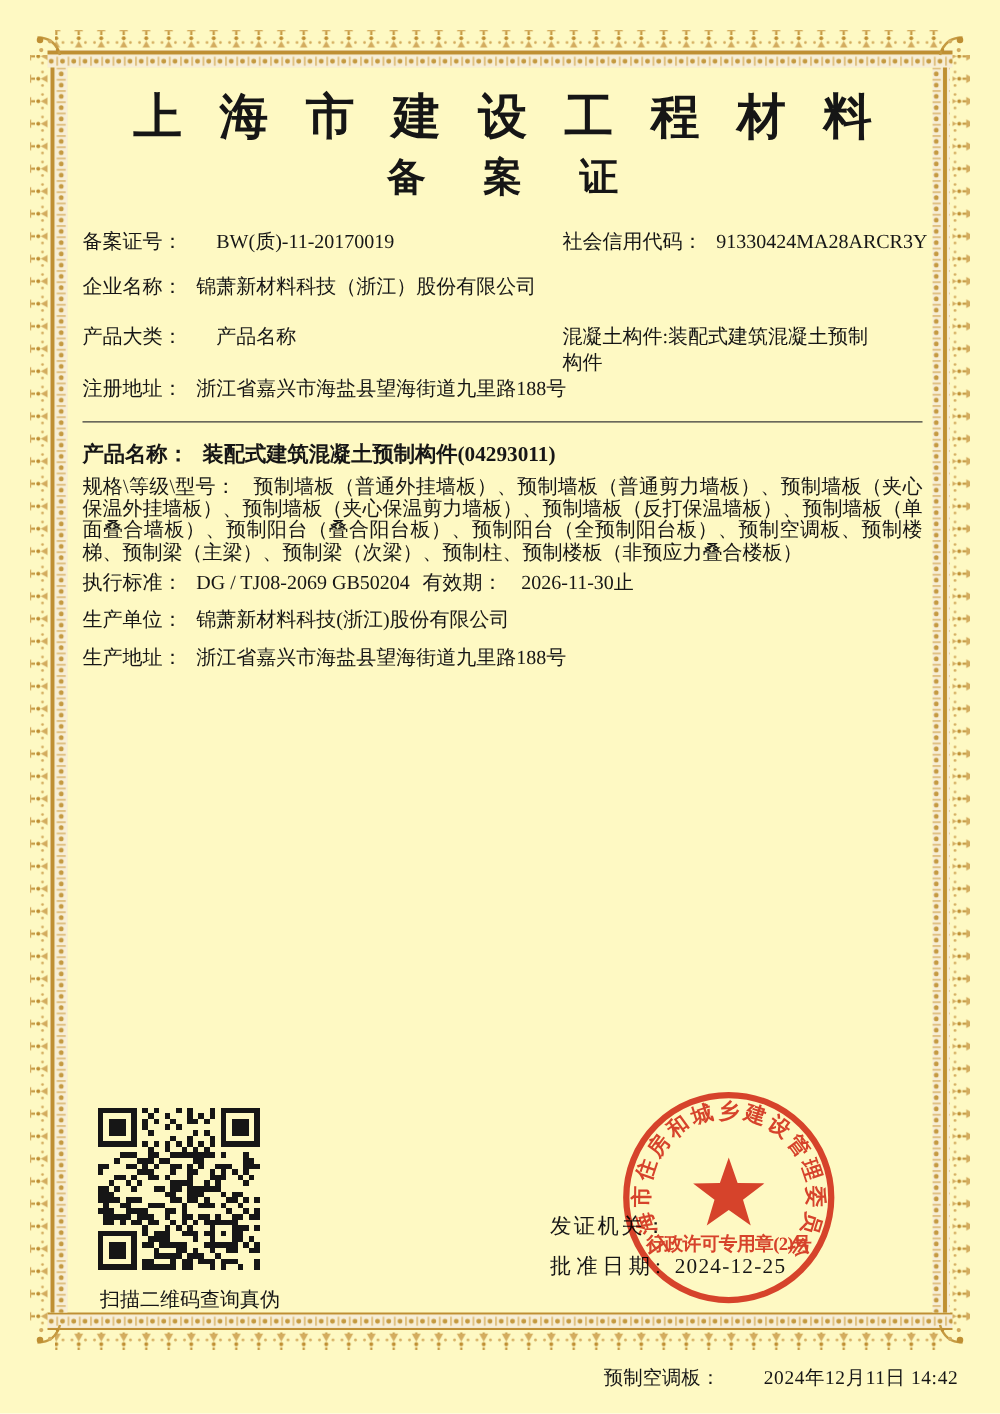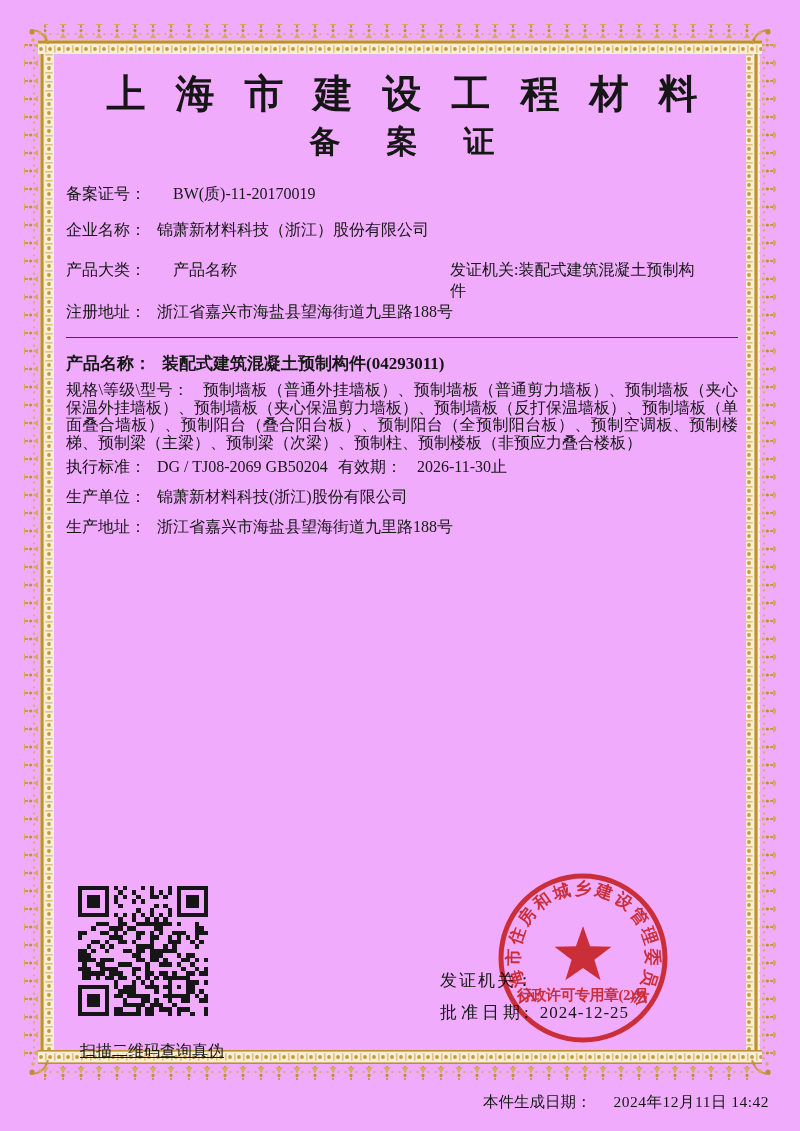--- a/index.html
+++ b/index.html
@@ -1,17 +1,17 @@
 <!DOCTYPE html>
 <html><head>
 <meta charset="utf-8">
 <style>
   html,body{margin:0;padding:0;background:#ffffff;}
   .page{
-    position:relative;width:800px;height:1131px;background:#f0abfc;overflow:hidden;
+    position:relative;width:800px;height:1131px;background:#fef9c3;overflow:hidden;
     font-family:"Liberation Serif","DejaVu Serif",serif;color:#161616;
   }
   .frame{position:absolute;left:0;top:0;}
   .content{position:absolute;left:66px;top:60px;width:672px;}
   .title{ text-align:center;font-weight:bold;line-height:1;}
   .title-l1{position:relative;left:15px;font-size:39px;letter-spacing:30px;margin-top:14px;white-space:nowrap;}
   .title-l2{position:relative;left:23px;font-size:31px;letter-spacing:46px;margin-top:13px;white-space:nowrap;}
   .fields{margin-top:26px;font-size:16px;line-height:21px;}
   .row{display:flex;align-items:flex-start;margin-bottom:15px;}
   .row.tight{margin-bottom:19px;}
@@ -23,32 +23,32 @@
   .lbl.snug{margin-right:0;}
   .divider{border:0;border-top:1px solid #3a3a3a;margin:10px 0 0 0;}
   .pname{margin-top:15px;font-size:17px;font-weight:bold;line-height:22px;display:flex;font-family:Liberation Serif, serif;}
   .spec{margin:6px 0 0 0;font-size:16px;line-height:17.6px;text-align:justify;}
   .spec .lbl{margin-right:14px;}
   .std-row{display:flex;margin-top:5px;font-size:16px;line-height:21px;}
   .std-left{flex:none;width:272px;display:flex;}
   .prod-row{display:flex;margin-top:9px;font-size:16px;line-height:21px;}
   .qr-block{position:absolute;left:78px;top:886px;}
   .qr-svg{display:block;width:130px;height:130px;}
-  .qr-caption{margin-top:25px;margin-left:2px;font-size:16px;white-space:nowrap;text-decoration:underline;}
+  .qr-caption{margin-top:14px;margin-left:2px;font-size:16px;white-space:nowrap;}
   .issuer-block{position:absolute;left:440px;top:972px;font-size:17px;line-height:18px;}
   .issuer-line{letter-spacing:2px;}
   .approval-line{margin-top:14px;}
   .approval-lbl{letter-spacing:4px;}
   .approval-date{margin-left:7px;letter-spacing:1px;}
   .seal{position:absolute;left:488px;top:863px;width:190px;height:190px;mix-blend-mode:multiply;opacity:.92;}
   .seal text{font-family:"Liberation Serif","DejaVu Serif",serif;}
   .seal-ring text{font-size:17px;font-weight:bold;}
   .seal-bottom{font-size:15px;font-weight:bold;letter-spacing:-.5px;}
   .footer{position:absolute;left:483px;top:1092px;font-size:15.5px;white-space:nowrap;}
-  .footer-value{margin-left:22px;letter-spacing:.5px;}
+  .footer-value{margin-left:35px;letter-spacing:.5px;}
 </style>
 </head>
 <body>
 
 <div class="page">
 
   <svg class="frame" width="800" height="1131" viewBox="0 0 800 1131">
     <defs>
       <pattern id="bandH" width="9" height="14" patternUnits="userSpaceOnUse">
         <rect width="9" height="14" fill="#f7eed6"></rect>
@@ -119,34 +119,38 @@
       <div class="title-l1">上海市建设工程材料</div>
       <div class="title-l2">备案证</div>
     </div>
 
     <div class="fields">
       <div class="row">
         <div class="cell-left">
           <span class="lbl">备案证号：</span>
           <span class="val">BW(质)-11-20170019</span>
         </div>
+        <div class="cell-right">
+          <span class="lbl">社会信用代码：</span>
+          <span class="val">91330424MA28ARCR3Y</span>
+        </div>
       </div>
 
       <div class="row tight">
         <span class="lbl">企业名称：</span>
         <span class="val">锦萧新材料科技（浙江）股份有限公司</span>
       </div>
 
       <div class="row nogap">
         <div class="cell-left">
           <span class="lbl">产品大类：</span>
           <span class="val">产品名称</span>
         </div>
         <div class="cell-right narrow">
-          <span><span class="lbl snug">发证机关:</span><span class="val">装配式建筑混凝土预制构件</span></span>
+          <span><span class="lbl snug">混凝土构件:</span><span class="val">装配式建筑混凝土预制构件</span></span>
         </div>
       </div>
 
       <div class="row">
         <span class="lbl">注册地址：</span>
         <span class="val">浙江省嘉兴市海盐县望海街道九里路188号</span>
       </div>
 
       <hr class="divider">
 
@@ -607,16 +611,16 @@
         <text x="95" y="31" text-anchor="middle" transform="rotate(53.571428571428584 95 95)">管</text>
         <text x="95" y="31" text-anchor="middle" transform="rotate(71.42857142857144 95 95)">理</text>
         <text x="95" y="31" text-anchor="middle" transform="rotate(89.28571428571428 95 95)">委</text>
         <text x="95" y="31" text-anchor="middle" transform="rotate(107.14285714285714 95 95)">员</text>
         <text x="95" y="31" text-anchor="middle" transform="rotate(125 95 95)">会</text>
       </g>
     <text class="seal-bottom" x="95" y="137" text-anchor="middle" fill="#d43427">行政许可专用章(2)号</text>
   </svg>
 
   <div class="footer">
-    <span class="footer-label">本件生成日期：</span><span class="footer-value">2024年12月11日  14:42</span>
+    <span class="footer-label">预制空调板：</span><span class="footer-value">2024年12月11日  14:42</span>
   </div>
 
 </div>
 
 </body></html>

